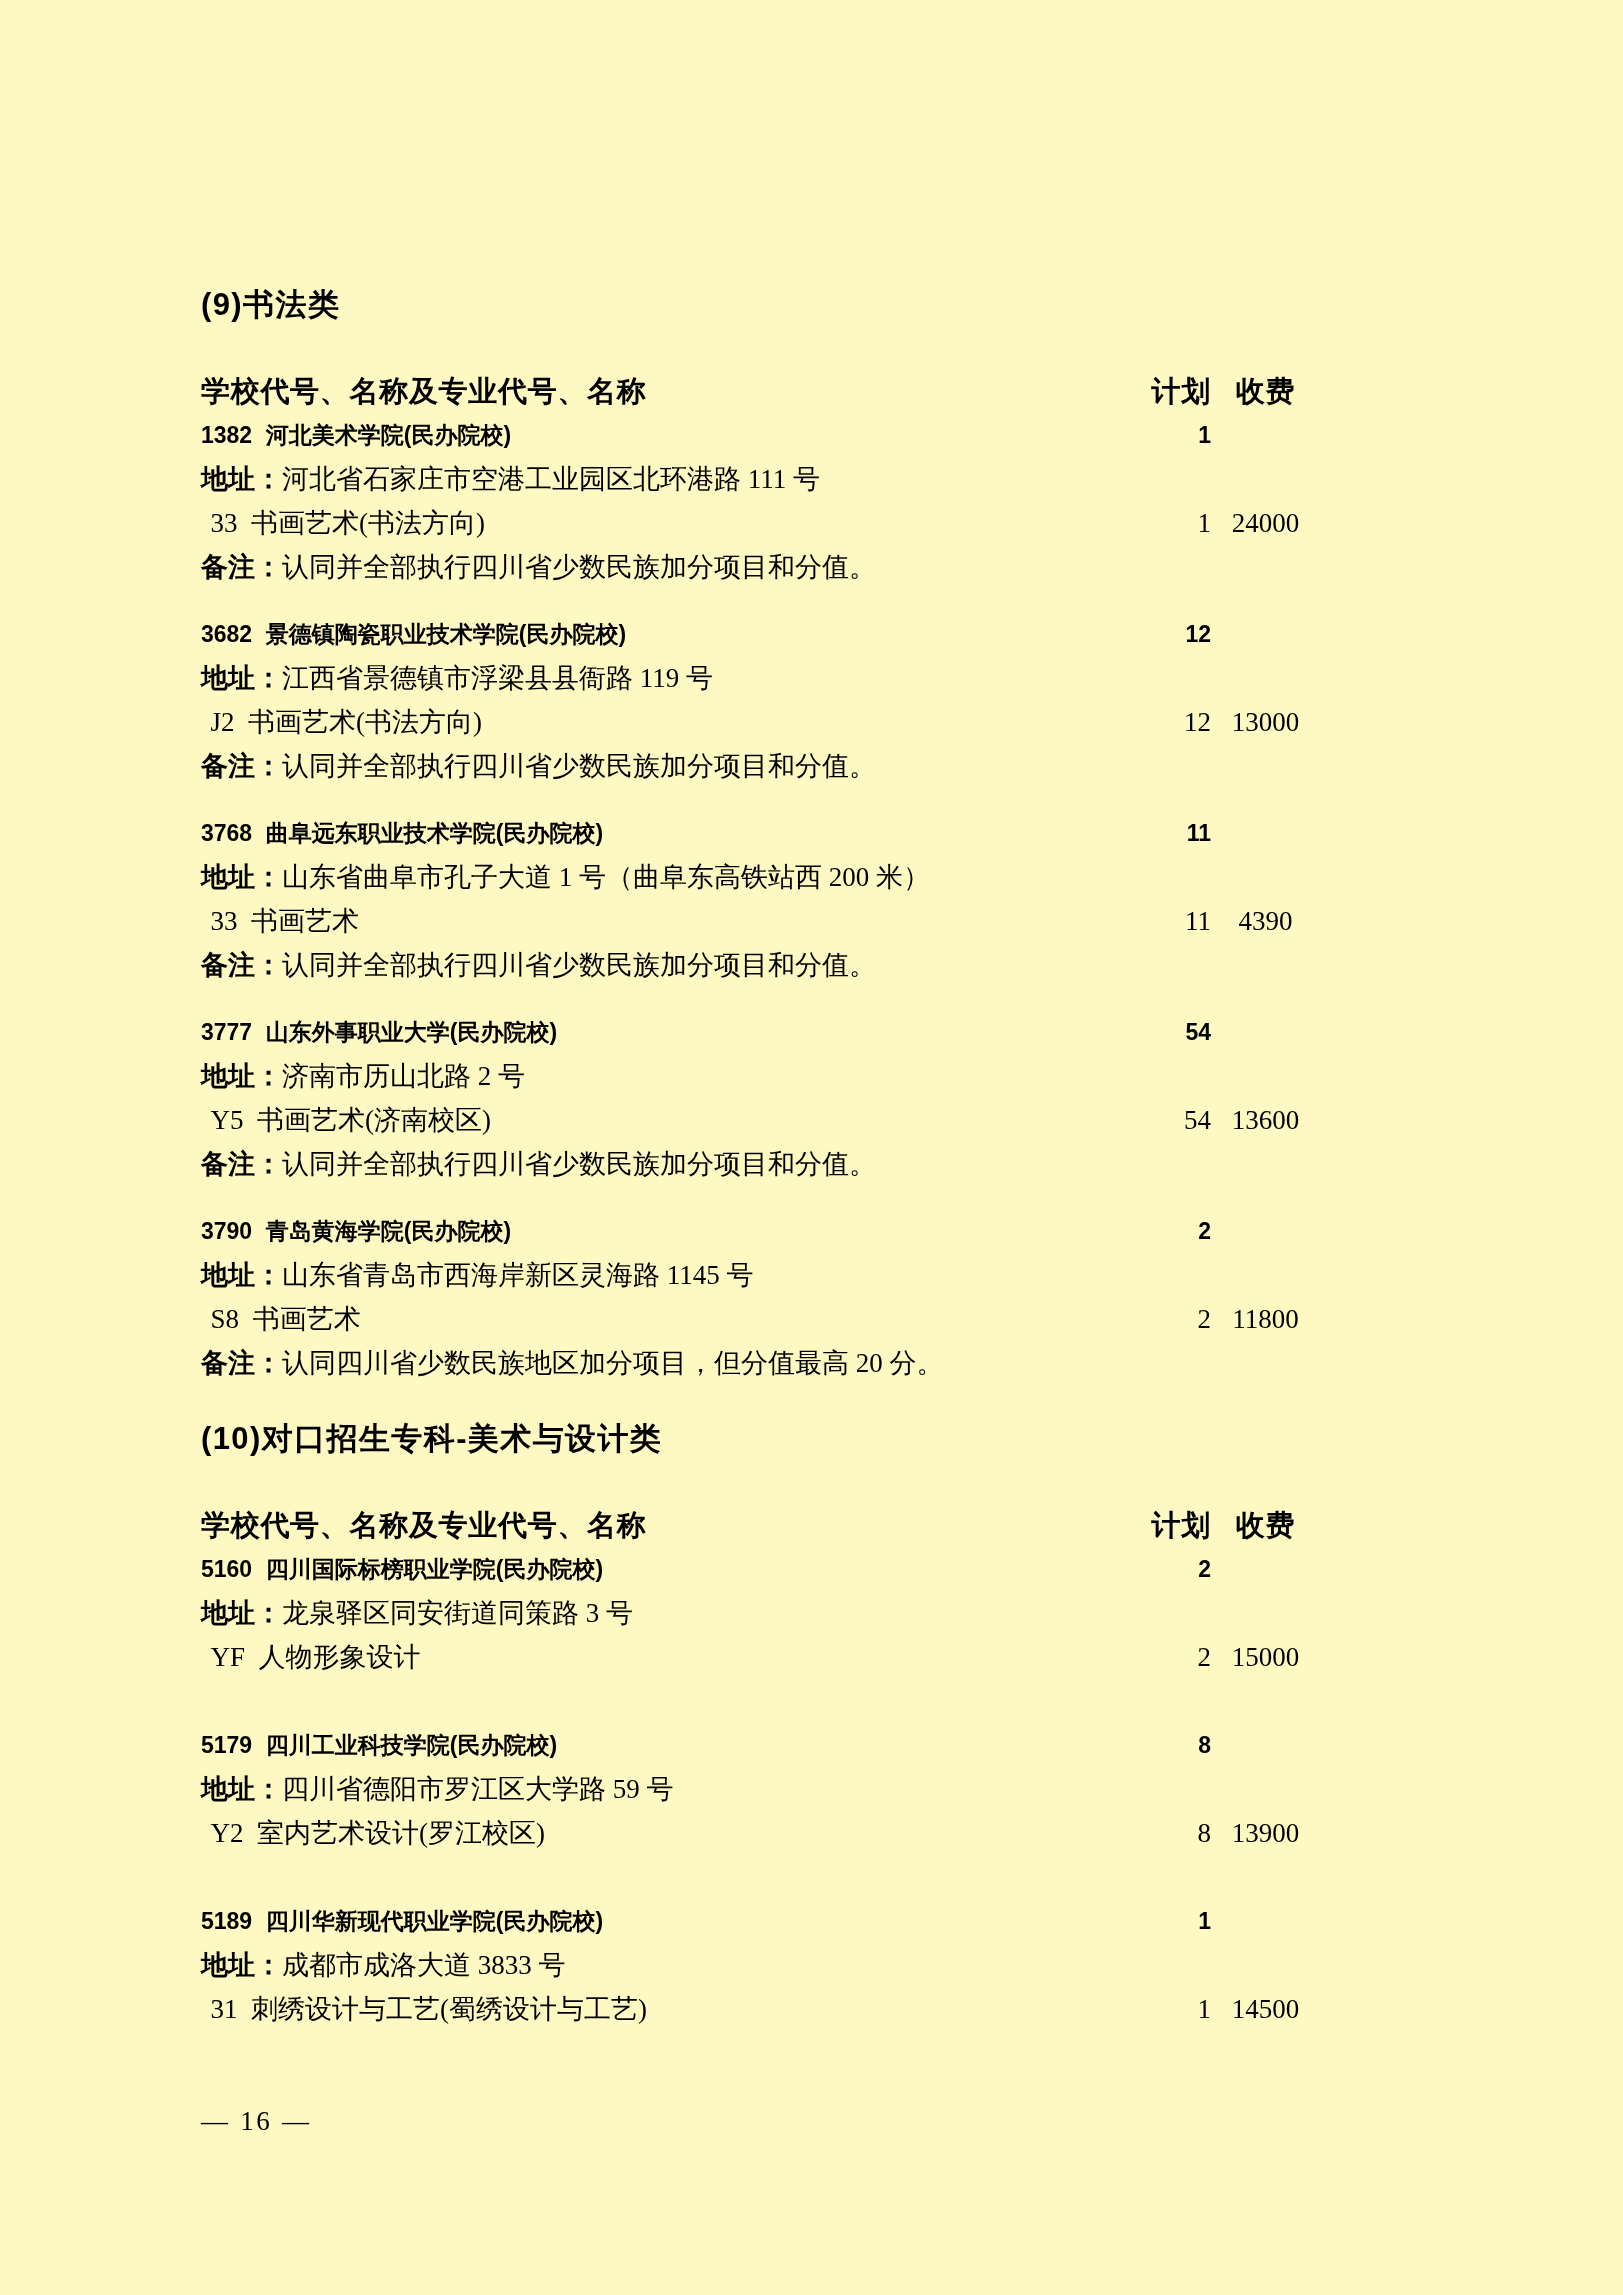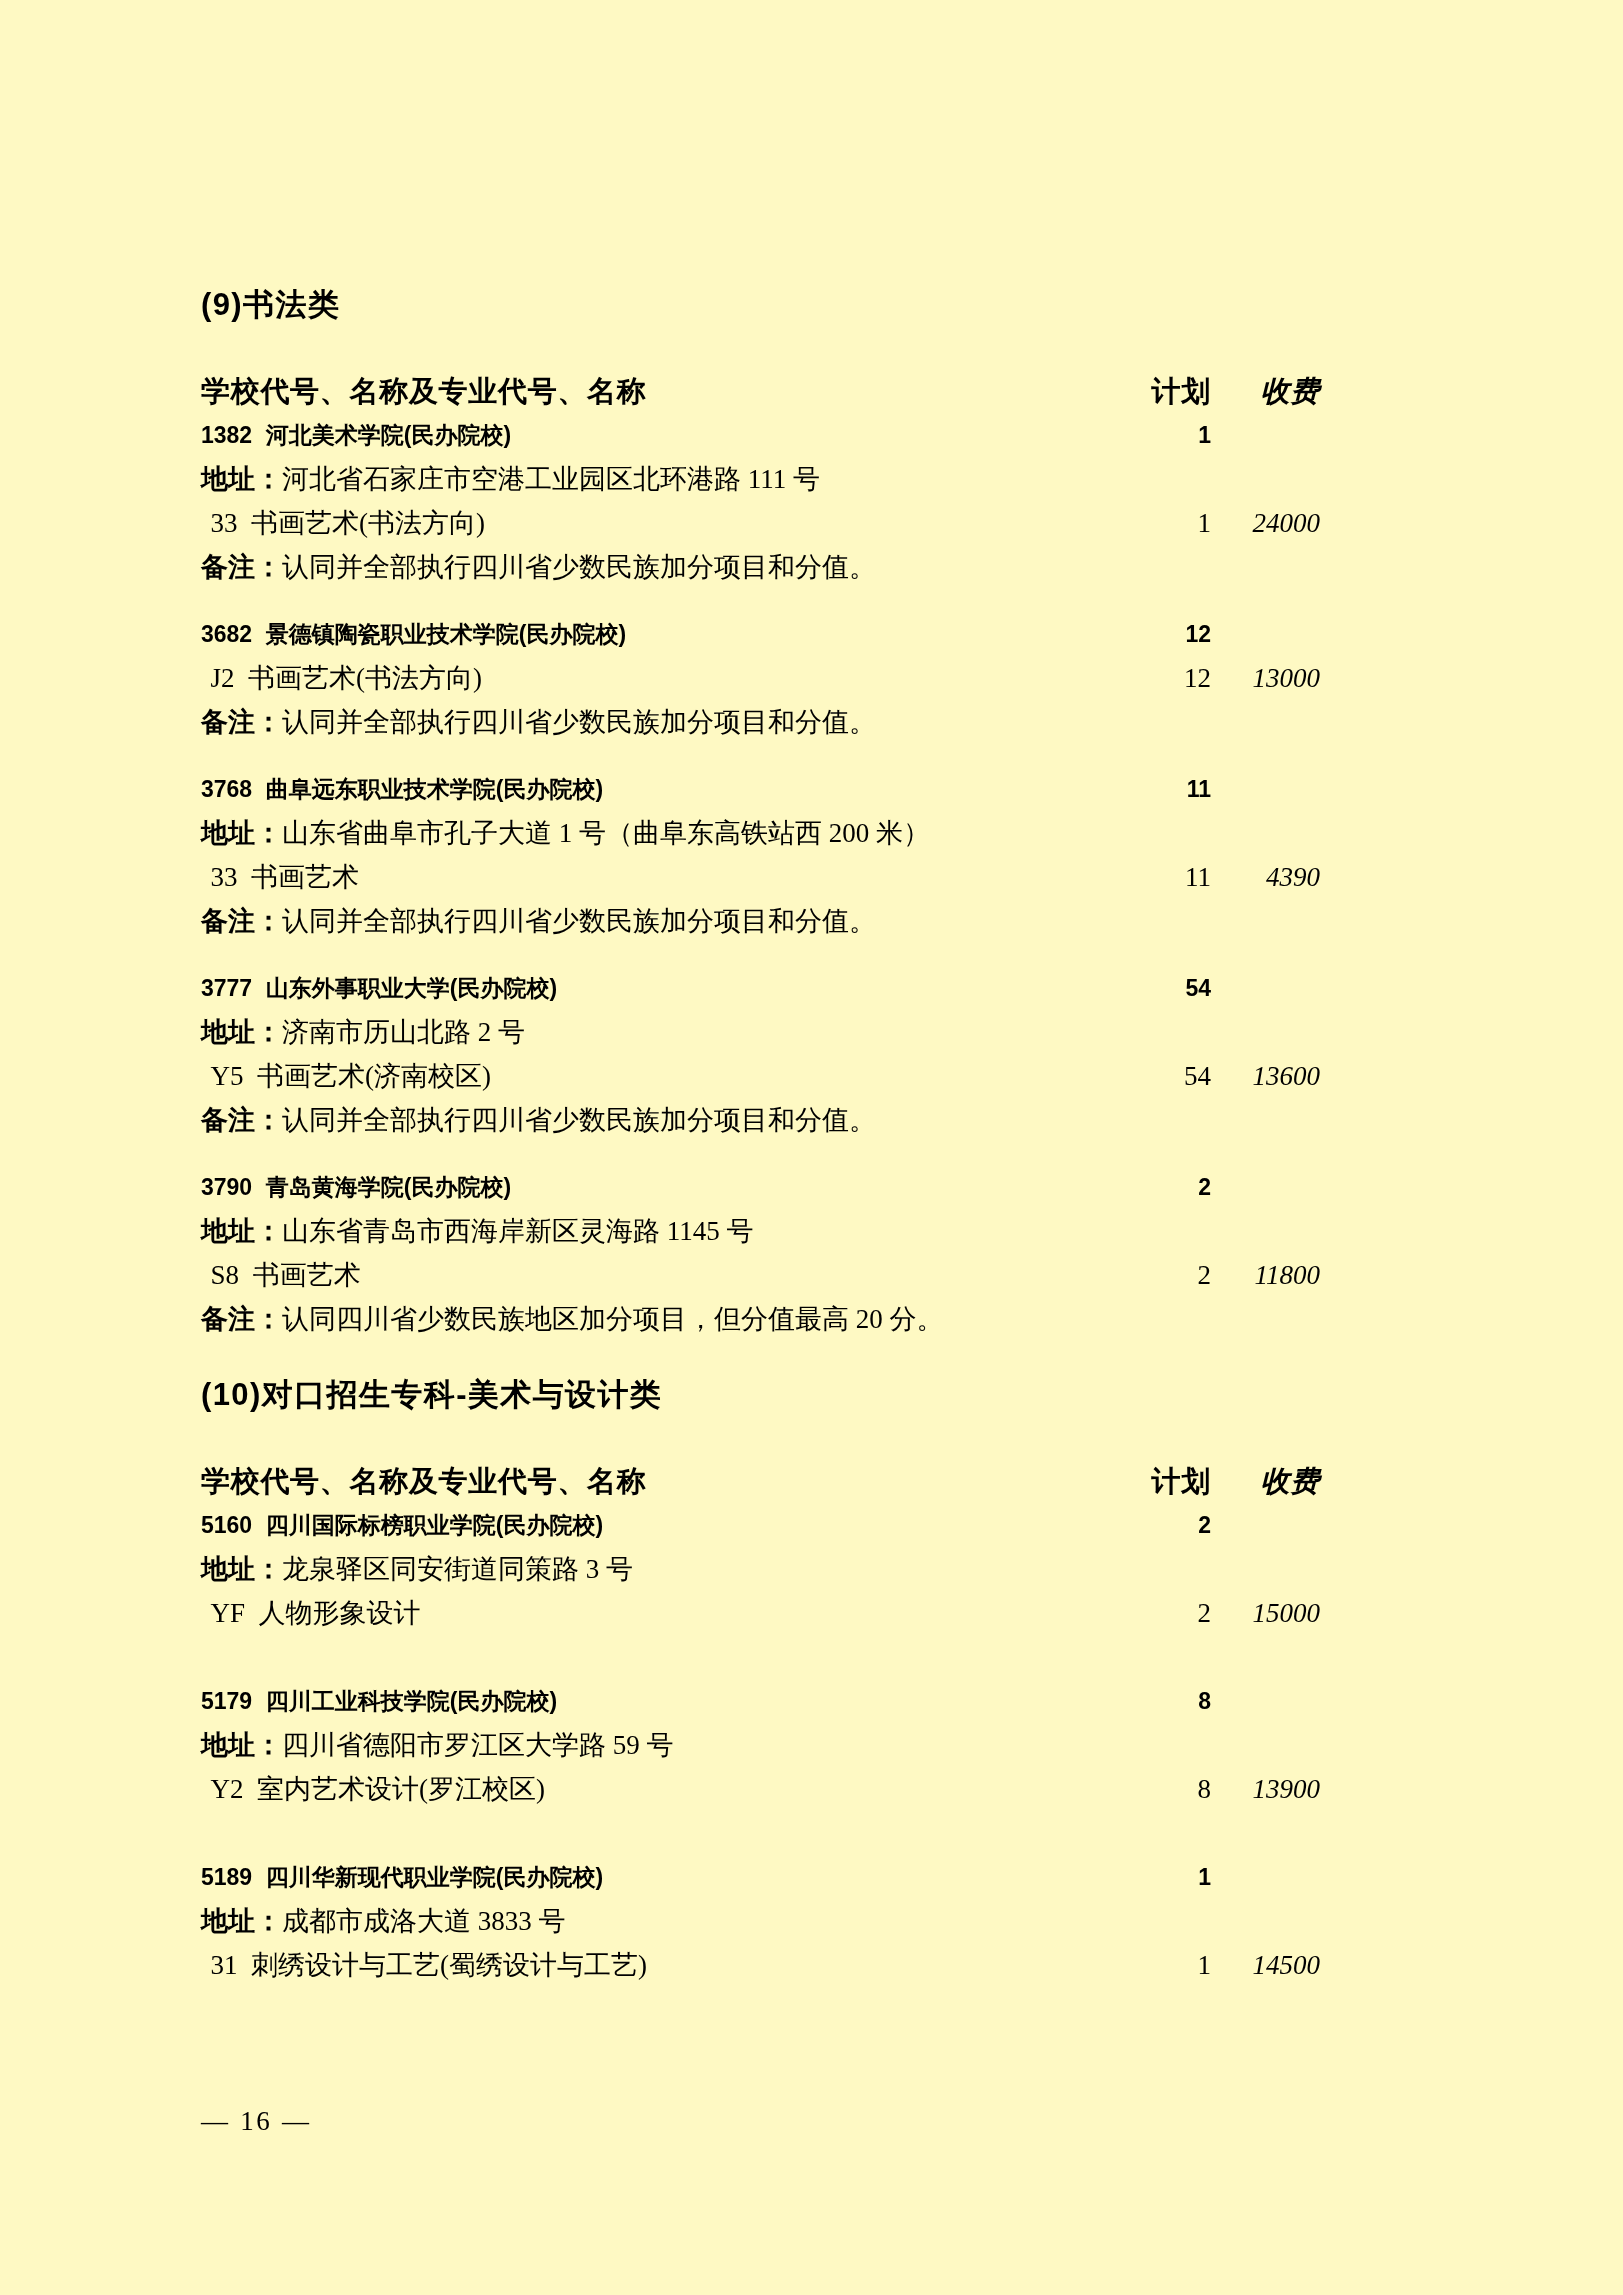--- a/index.html
+++ b/index.html
@@ -20,21 +20,21 @@
     width: 1119px;
   }
   .row {
     display: flex;
     align-items: baseline;
     line-height: 44px;
     font-size: 27px;
   }
   .cell-name { flex: 1 1 auto; min-width: 0; }
   .cell-plan { flex: 0 0 95px; text-align: right; }
-  .cell-fee  { flex: 0 0 109px; text-align: right; font-style: italic; }
+  .cell-fee  { flex: 0 0 109px; text-align: center; }
 
   .heading-row {
     font-family: "Liberation Sans", sans-serif;
     font-weight: bold;
     font-size: 31px;
     line-height: 48px;
     letter-spacing: 1.4px;
   }
   .header-row {
     font-family: "Liberation Sans", sans-serif;
@@ -106,20 +106,23 @@
           <div class="cell-name"><span class="label">备注：</span><span class="kaiti">认同并全部执行四川省少数民族加分项目和分值。</span></div>
         </div>
       </div>
 
       <div class="school-block">
         <div class="row school-row">
           <div class="cell-name"><span class="code">3682</span><span>景德镇陶瓷职业技术学院(民办院校)</span></div>
           <div class="cell-plan">12</div>
           <div class="cell-fee"></div>
         </div>
+        <div class="row address-row">
+          <div class="cell-name"><span class="label">地址：</span><span class="kaiti">江西省景德镇市浮梁县县衙路 119 号</span></div>
+        </div>
         <div class="row major-row">
           <div class="cell-name"><span class="code">J2</span><span>书画艺术(书法方向)</span></div>
           <div class="cell-plan">12</div>
           <div class="cell-fee">13000</div>
         </div>
         <div class="row note-row">
           <div class="cell-name"><span class="label">备注：</span><span class="kaiti">认同并全部执行四川省少数民族加分项目和分值。</span></div>
         </div>
       </div>
 

